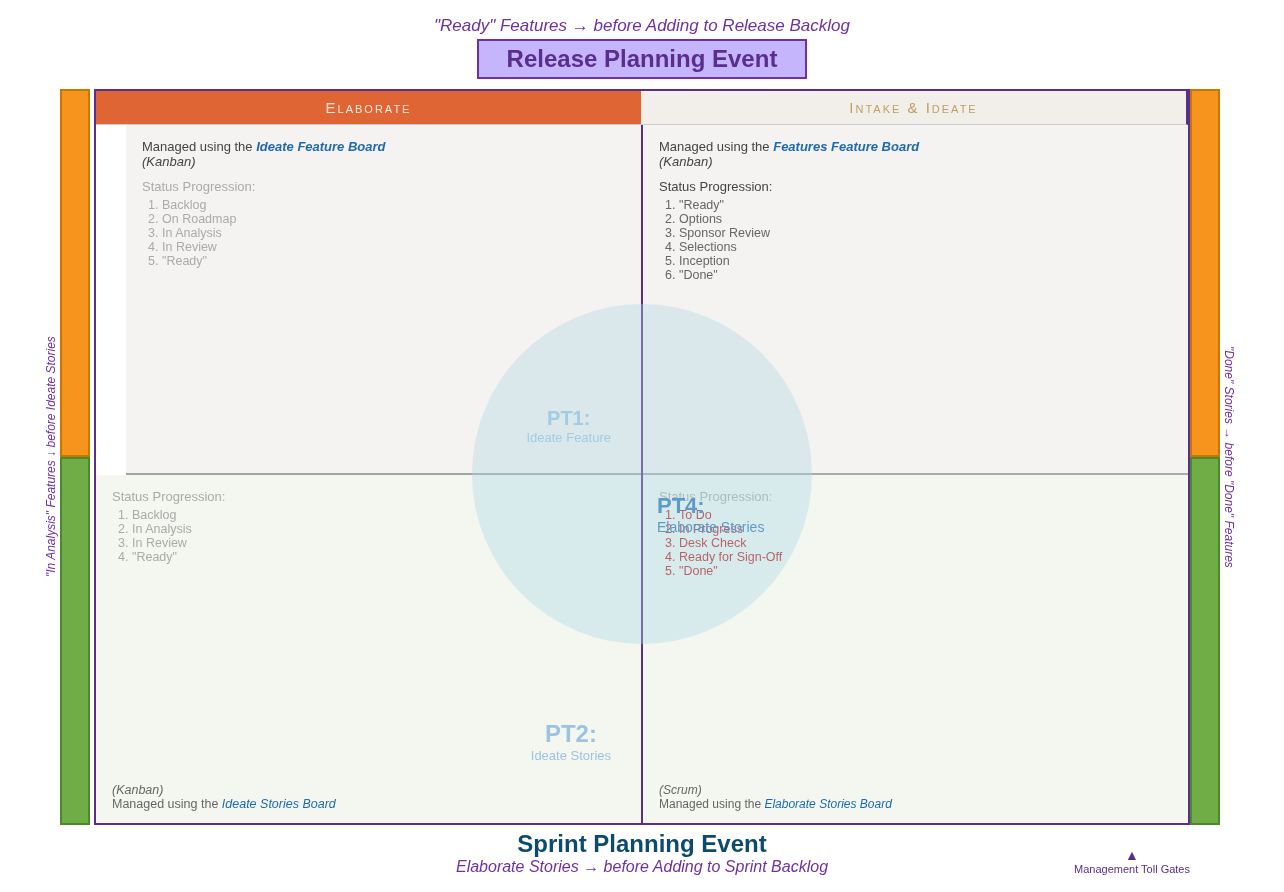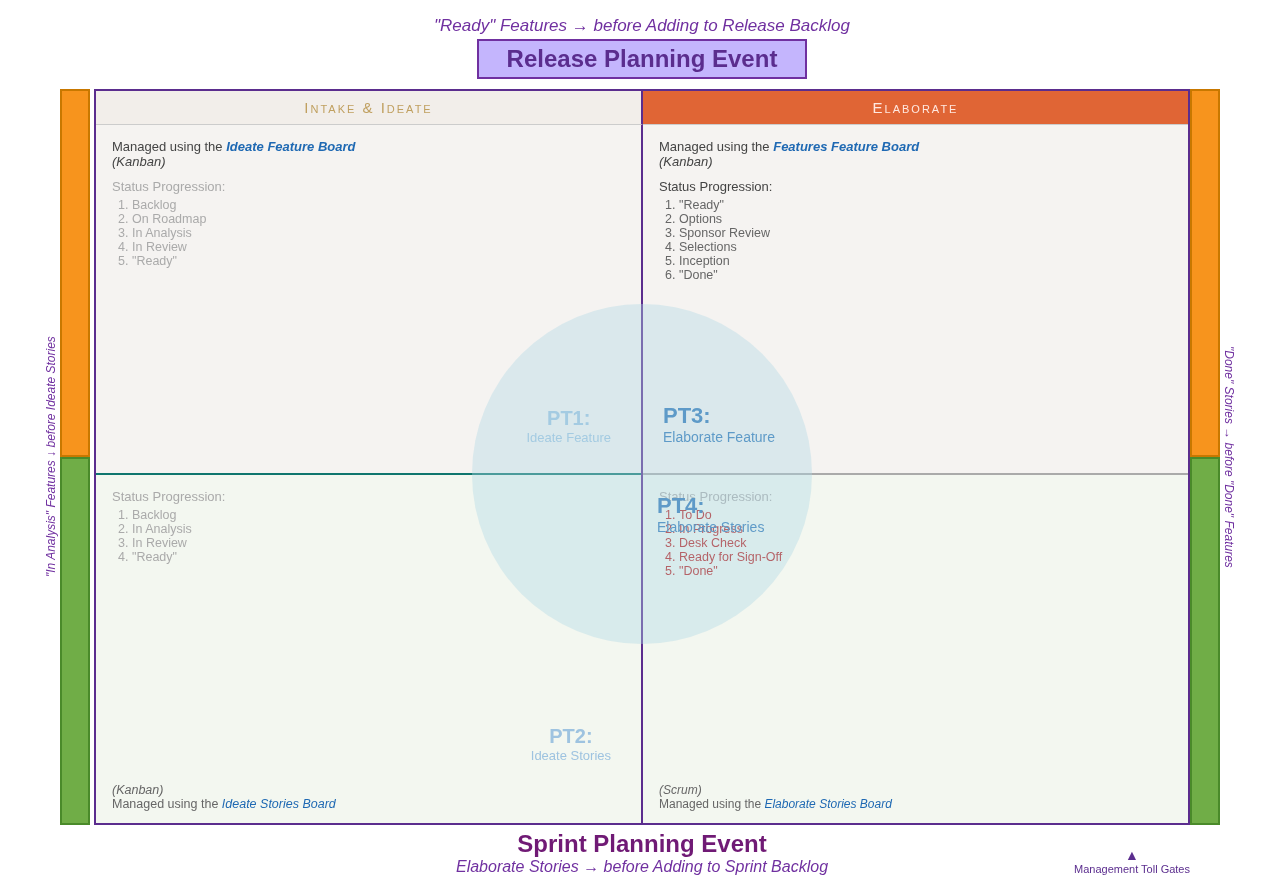--- a/index.html
+++ b/index.html
@@ -51,33 +51,33 @@
       </div>
       <div style="display:flex;flex-direction:column;width:30px;">
         <div style="flex:1;background:#f7941d;border:2px solid #c87800;"></div>
         <div style="flex:1;background:#70ad47;border:2px solid #4a8a2a;"></div>
       </div>
     </div>
 
     <div style="flex:1;display:flex;flex-direction:column;border:2.5px solid #5b2d8e;">
 
       <div style="display:flex;flex-direction:row;">
+        <div style="flex:1;background:#e06535;text-align:center;padding:8px 0;font-size:15px;font-variant:small-caps;color:#ffe8e0;letter-spacing:2px;border-bottom:1px solid #ccc;">
+          <span>Elaborate</span>
+        </div>
         <div style="flex:1;background:#f2eeea;text-align:center;padding:8px 0;font-size:15px;font-variant:small-caps;color:#c0a060;letter-spacing:2px;border-right:2px solid #5b2d8e;border-bottom:1px solid #ccc;">
           <span>Intake &amp; Ideate</span>
         </div>
-        <div style="flex:1;background:#e06535;text-align:center;padding:8px 0;font-size:15px;font-variant:small-caps;color:#ffe8e0;letter-spacing:2px;border-bottom:1px solid #ccc;">
-          <span>Elaborate</span>
-        </div>
       </div>
 
       <div style="display:flex;flex-direction:row;flex:1;position:relative;">
 
         <div style="flex:1;display:flex;flex-direction:column;border-right:2px solid #5b2d8e;">
 
-          <div style="flex:1;background:#f5f3f1;padding:14px 20px 10px 16px;border-bottom:2px solid #0f766e;position:relative;overflow:hidden;">
+          <div style="flex:1;background:#f5f3f1;padding:14px 20px 10px 16px;border-bottom:2px solid #a3a3a3;position:relative;overflow:hidden;margin-left:30px;">
             <div style="font-size:13px;color:#444;margin-bottom:10px;">
               <span>Managed using the </span><em style="color:#1f69b3;font-weight:bold;">Ideate Feature Board</em><br>
               <span style="font-style:italic;">(Kanban)</span>
             </div>
             <div style="font-size:13px;color:#aaa;margin-bottom:4px;">
               <span>Status Progression:</span>
             </div>
             <ol style="padding-left:20px;font-size:12.5px;color:#aaa;">
               <li>Backlog</li>
               <li>On Roadmap</li>
@@ -97,21 +97,21 @@
               <span>Status Progression:</span>
             </div>
             <ol style="padding-left:20px;font-size:12.5px;color:#aaa;margin-bottom:16px;">
               <li>Backlog</li>
               <li>In Analysis</li>
               <li>In Review</li>
               <li>"Ready"</li>
             </ol>
 
             <div style="position:absolute;bottom:60px;right:30px;text-align:center;">
-              <div style="font-size:20px;font-weight:bold;color:#9ec3e0;">PT2:</div>
+              <div style="font-size:24px;font-weight:bold;color:#9ec3e0;">PT2:</div>
               <div style="font-size:13px;color:#9ec3e0;">Ideate Stories</div>
             </div>
 
             <div style="position:absolute;bottom:12px;left:16px;font-size:12.5px;color:#666;">
               <span style="font-style:italic;">(Kanban)</span><br>
               <span>Managed using the </span><em style="color:#1f69b3;">Ideate Stories Board</em>
             </div>
           </div>
         </div>
 
@@ -127,24 +127,20 @@
             </div>
             <ol style="padding-left:20px;font-size:12.5px;color:#666;">
               <li>"Ready"</li>
               <li>Options</li>
               <li>Sponsor Review</li>
               <li>Selections</li>
               <li>Inception</li>
               <li>"Done"</li>
             </ol>
 
-            <div style="position:absolute;bottom:28px;left:20px;text-align:left;">
-              <div style="font-size:22px;font-weight:bold;color:#2e75b6;">PT3:</div>
-              <div style="font-size:14px;color:#2e75b6;">Elaborate Feature</div>
-            </div>
           </div>
 
           <div style="flex:1;background:#f3f7f0;padding:14px 16px 10px 16px;position:relative;overflow:hidden;">
             <div style="font-size:13px;color:#aaa;margin-bottom:4px;">
               <span>Status Progression:</span>
             </div>
             <ol style="padding-left:20px;font-size:12.5px;color:#b91c1c;margin-bottom:16px;">
               <li>To Do</li>
               <li>In Progress</li>
               <li>Desk Check</li>
@@ -184,21 +180,21 @@
         <div style="flex:1;background:#70ad47;border:2px solid #4a8a2a;"></div>
       </div>
       <div style="writing-mode:vertical-rl;font-size:12px;color:#7030a0;font-style:italic;white-space:nowrap;display:flex;align-items:center;justify-content:center;padding:0 2px;text-align:center;">
         <span>"Done" Stories → before "Done" Features</span>
       </div>
     </div>
 
   </div>
 
   <div style="text-align:center;margin-top:5px;width:100%;position:relative;">
-    <div style="font-size:24px;font-weight:bold;color:#701a75;">
+    <div style="font-size:24px;font-weight:bold;color:#0c4a6e;">
       <span>Sprint Planning Event</span>
     </div>
     <div style="font-size:16px;color:#7030a0;font-style:italic;">
       <span>Elaborate Stories → before Adding to Sprint Backlog</span>
     </div>
 
     <div style="position:absolute;right:52px;bottom:0;text-align:center;font-size:11px;color:#5b2d8e;">
       <div style="font-size:14px;color:#5b2d8e;">▲</div>
       <div style="line-height:1.2;white-space:nowrap;">Management Toll Gates</div>
     </div>

